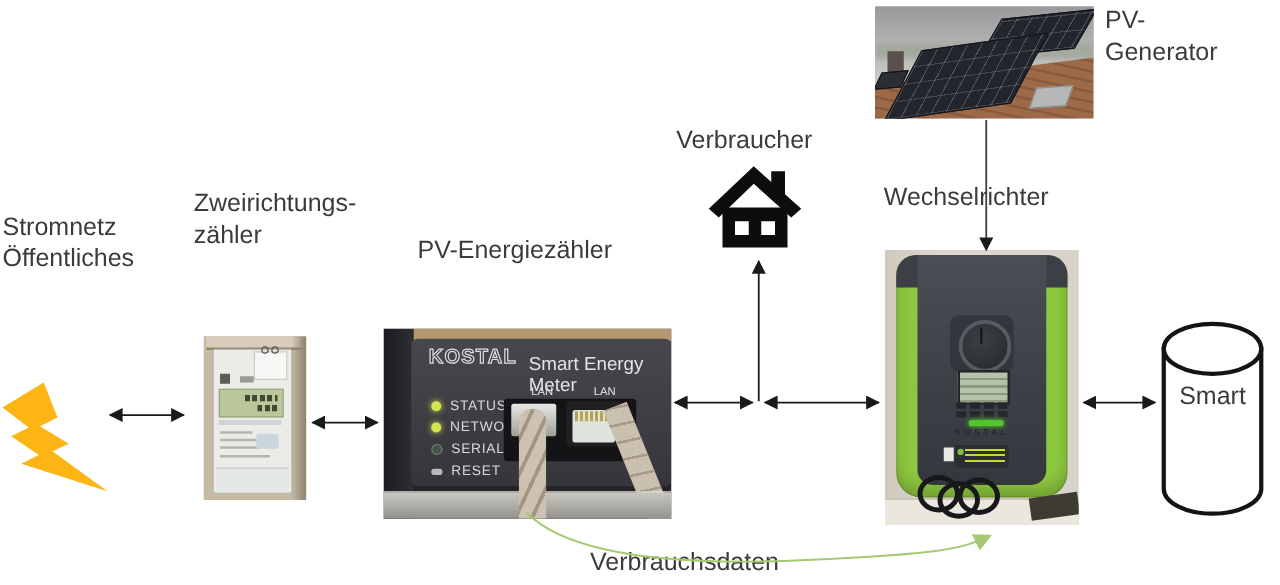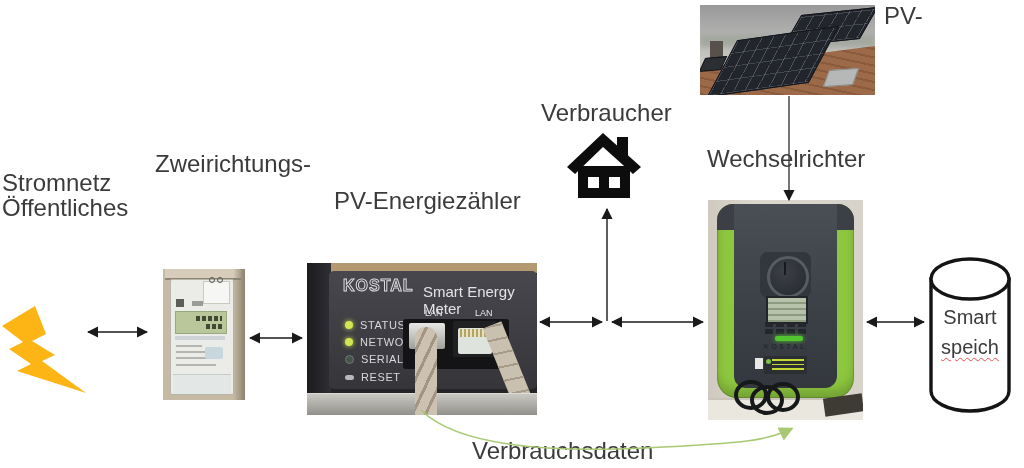--- a/index.html
+++ b/index.html
@@ -1,19 +1,19 @@
 <!DOCTYPE html>
 <html><head>
 <meta charset="utf-8">
 <style>
   html,body{margin:0;padding:0;background:#fff;}
   #canvas{position:relative;width:1024px;height:468px;background:#fff;overflow:hidden;
           font-family:"Liberation Sans", sans-serif;color:#3b3b3b;}
   .abs{position:absolute;}
-  .label{position:absolute;font-size:24px;line-height:25px;color:#3b3b3b;z-index:4;}
+  .label{position:absolute;font-size:20px;line-height:25px;color:#3b3b3b;z-index:4;}
   .label span{display:block;}
 
   
   #arrows{position:absolute;left:0;top:0;z-index:6;pointer-events:none;}
 
   
   #bolt{left:0;top:303px;z-index:2;}
 
   
   #meterphoto{left:163px;top:269px;width:82px;height:131px;background:#c6baa5;overflow:hidden;z-index:2;}
@@ -113,32 +113,34 @@
 <body>
 
 <div id="canvas">
 
   <div class="label" style="left:2px;top:170px;">
     <span>Stromnetz</span>
     <span>Öffentliches</span>
   </div>
   <div class="label" style="left:141px;top:151px;margin-left:14px;">
     <span>Zweirichtungs-</span>
+    <span>zähler</span>
   </div>
   <div class="label" style="left:334px;top:188px;">
     <span>PV-Energiezähler</span>
   </div>
   <div class="label" style="left:707px;top:146px;">
     <span>Wechselrichter</span>
   </div>
   <div class="label" style="left:541px;top:100px;">
     <span>Verbraucher</span>
   </div>
   <div class="label" style="left:884px;top:3px;line-height:26px;">
     <span>PV-</span>
+    <span>Generator</span>
   </div>
   <div class="label" style="left:472px;top:438px;">
     <span>Verbrauchsdaten</span>
   </div>
 
   <svg id="bolt" class="abs" width="90" height="92" viewBox="0 0 90 92">
     <polygon points="35,3 2,23 23,39 9,46 31,61 17,68 86,90 42,58 55,52 32,38 46,31" fill="#fcb515"></polygon>
   </svg>
 
   <div id="meterphoto" class="abs">
@@ -239,21 +241,20 @@
     <div class="abs inv-cableblob"></div>
   </div>
 
   <div id="storage" class="abs">
     <svg width="88" height="162" viewBox="0 0 88 162">
       <path d="M5,25 v112 a39,20 0 0 0 78,0 v-112 z" fill="#ffffff" stroke="#141414" stroke-width="3.4"></path>
       <ellipse cx="44" cy="25" rx="39" ry="20" fill="#ffffff" stroke="#141414" stroke-width="3.4"></ellipse>
     </svg>
     <div id="storage-text">
       <span>Smart</span>
-      <span class="misspell">speich</span>
     </div>
   </div>
 
   <svg id="arrows" width="1024" height="468" viewBox="0 0 1024 468">
     <defs>
       <marker id="ab" viewBox="0 0 10 10" refX="9" refY="5" markerWidth="8" markerHeight="8" orient="auto-start-reverse">
         <path d="M0,0 L10,5 L0,10 z" fill="#1a1a1a"></path>
       </marker>
       <marker id="ag" viewBox="0 0 10 10" refX="8" refY="5" markerWidth="9" markerHeight="9" orient="auto">
         <path d="M0,0 L10,5 L0,10 z" fill="#a6c972"></path>

